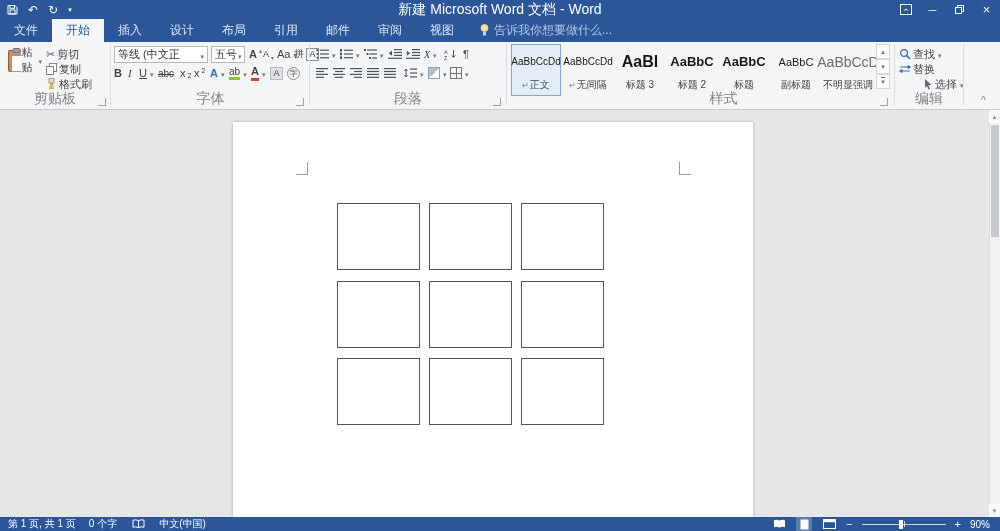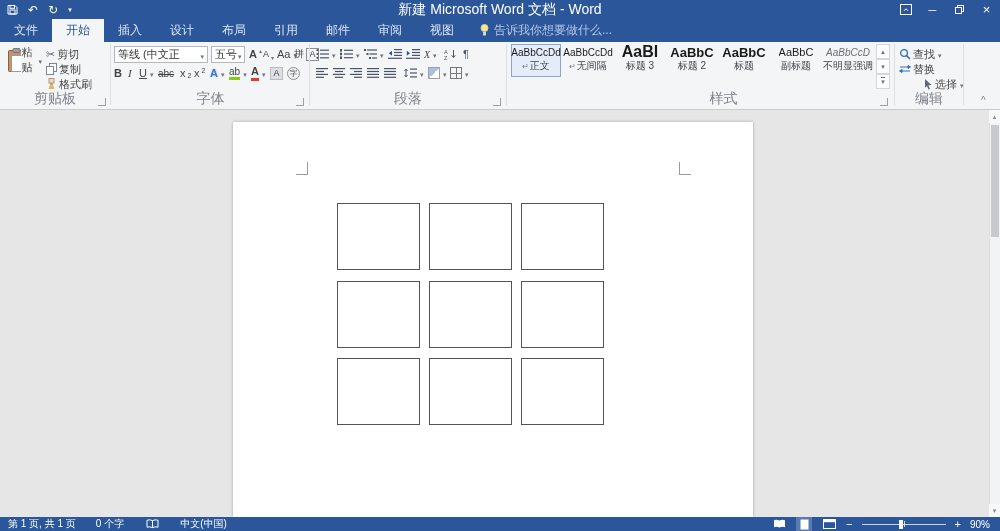--- a/index.html
+++ b/index.html
@@ -35,39 +35,39 @@
 .fx{color:#3a78c3;font-weight:bold;text-shadow:0 0 2px #a9c9ef}
 .hl{border-bottom:3px solid #84cc16;line-height:1.1;font-size:10px}
 .fc{border-bottom:3px solid #d8402f;line-height:1.1;font-weight:bold}
 .boxA{width:13px;height:13px;border:1px solid #8a8f96;display:flex;align-items:center;justify-content:center;font-size:9px;color:#444}
 .shA{width:13px;height:13px;background:#dcdfe3;border:1px solid #b9bdc2;display:flex;align-items:center;justify-content:center;font-size:9px;color:#444}
 .encl{width:13px;height:13px;border:1px solid #8a8f96;border-radius:50%;display:flex;align-items:center;justify-content:center;font-size:8px;color:#444}
 .shadeic{width:12px;height:12px;border:1px solid #98a0a8;background:linear-gradient(135deg,#aebfd8 50%,#fff 50%)}
 .bgrid{width:12px;height:12px;border:1px solid #777;background:linear-gradient(#777,#777) 50% 0/1px 100% no-repeat,linear-gradient(#777,#777) 0 50%/100% 1px no-repeat}
 .pic{display:block}
 
-.scard{position:absolute;top:2px;width:50px;height:33px;display:flex;flex-direction:column;align-items:center;justify-content:flex-end;padding-bottom:3px;border:1px solid transparent}
+.scard{position:absolute;top:2px;width:50px;height:52px;display:flex;flex-direction:column;align-items:center;justify-content:flex-end;padding-bottom:3px;border:1px solid transparent}
 .scard.sel{background:#e4ecf9;border-color:#88a6d2}
 .ssample{flex:1;display:flex;align-items:center;justify-content:center;overflow:hidden;color:#1a1a1a;white-space:nowrap}
 .sname{font-size:10px;color:#3f4248;white-space:nowrap}
 .sname .mk{font-size:8px;color:#777;margin-right:1px}
 .sbtn{position:absolute;left:876px;width:14px;height:15px;border:1px solid #d3d6da;background:#fbfcfd;color:#6b6f76;font-size:7px;display:flex;align-items:center;justify-content:center}
 .sbtn .bar{border-top:1px solid #6b6f76;font-size:7px;line-height:1.2}
 
 #docpage{position:absolute;left:233px;top:122px;width:520px;height:395px;background:#fff;box-shadow:0 0 3px rgba(0,0,0,.28);z-index:1}
 .cell{position:absolute;width:83px;height:67px;border:1px solid #545454;background:#fff}
 .cropTL{position:absolute;left:296px;top:162px;width:12px;height:13px;border-right:1px solid #9a9a9a;border-bottom:1px solid #9a9a9a;z-index:2}
 .cropTR{position:absolute;left:679px;top:162px;width:12px;height:13px;border-left:1px solid #9a9a9a;border-bottom:1px solid #9a9a9a;z-index:2}
 
 #vtrack{position:absolute;left:989px;top:110px;width:11px;height:407px;background:#f2f3f4;border-left:1px solid #dcdcdc;z-index:2}
 .varrow{position:absolute;left:989px;width:11px;height:13px;background:#f7f8f9;color:#8a8d92;font-size:7px;display:flex;align-items:center;justify-content:center;z-index:3}
 #vthumb{position:absolute;left:991px;top:125px;width:8px;height:112px;background:#c6c9cd;z-index:3}
 
 #statusbar{position:absolute;left:0;top:517px;width:100%;height:14px;background:#2b579a;color:#fff;font-size:10px;display:flex;align-items:center;z-index:6}
-#sbleft{display:flex;align-items:center;gap:20px;padding-left:8px}
+#sbleft{display:flex;align-items:center;gap:13px;padding-left:8px}
 #sbright{margin-left:auto;display:flex;align-items:center;gap:9px;padding-right:10px}
 .vicon{display:flex;align-items:center;justify-content:center;width:16px;height:14px}
 .vicon.on{background:rgba(255,255,255,.22)}
 #zslider{position:relative;width:84px;height:14px}
 #zslider .tr{position:absolute;left:0;right:0;top:6.5px;height:1.5px;background:rgba(255,255,255,.75)}
 #zslider .nt{position:absolute;left:50%;top:4px;width:1px;height:6px;background:rgba(255,255,255,.75)}
 #zslider .th{position:absolute;left:44%;top:2.5px;width:4px;height:9px;background:#fff}
 .zbtn{font-size:11px;line-height:1}
 </style>
 </head>
@@ -412,21 +412,21 @@
   </div>
   <div class="scard" style="left:719px">
     <div class="ssample" style="font-size:13px;font-weight:bold">AaBbC</div>
     <div class="sname"><span>标题</span></div>
   </div>
   <div class="scard" style="left:771px">
     <div class="ssample" style="font-size:11px">AaBbC</div>
     <div class="sname"><span>副标题</span></div>
   </div>
   <div class="scard" style="left:823px">
-    <div class="ssample" style="font-size:10px;font-style:italic;color:#6a6e74">AaBbCcD</div>
+    <div class="ssample" style="font-size:14px;color:#6a6e74">AaBbCcD</div>
     <div class="sname"><span>不明显强调</span></div>
   </div>
   <div class="sbtn" style="top:2px">
       <span>▴</span>
     </div>
   <div class="sbtn" style="top:17px">
       <span>▾</span>
     </div>
   <div class="sbtn" style="top:32px">
       <span class="bar">▾</span>

